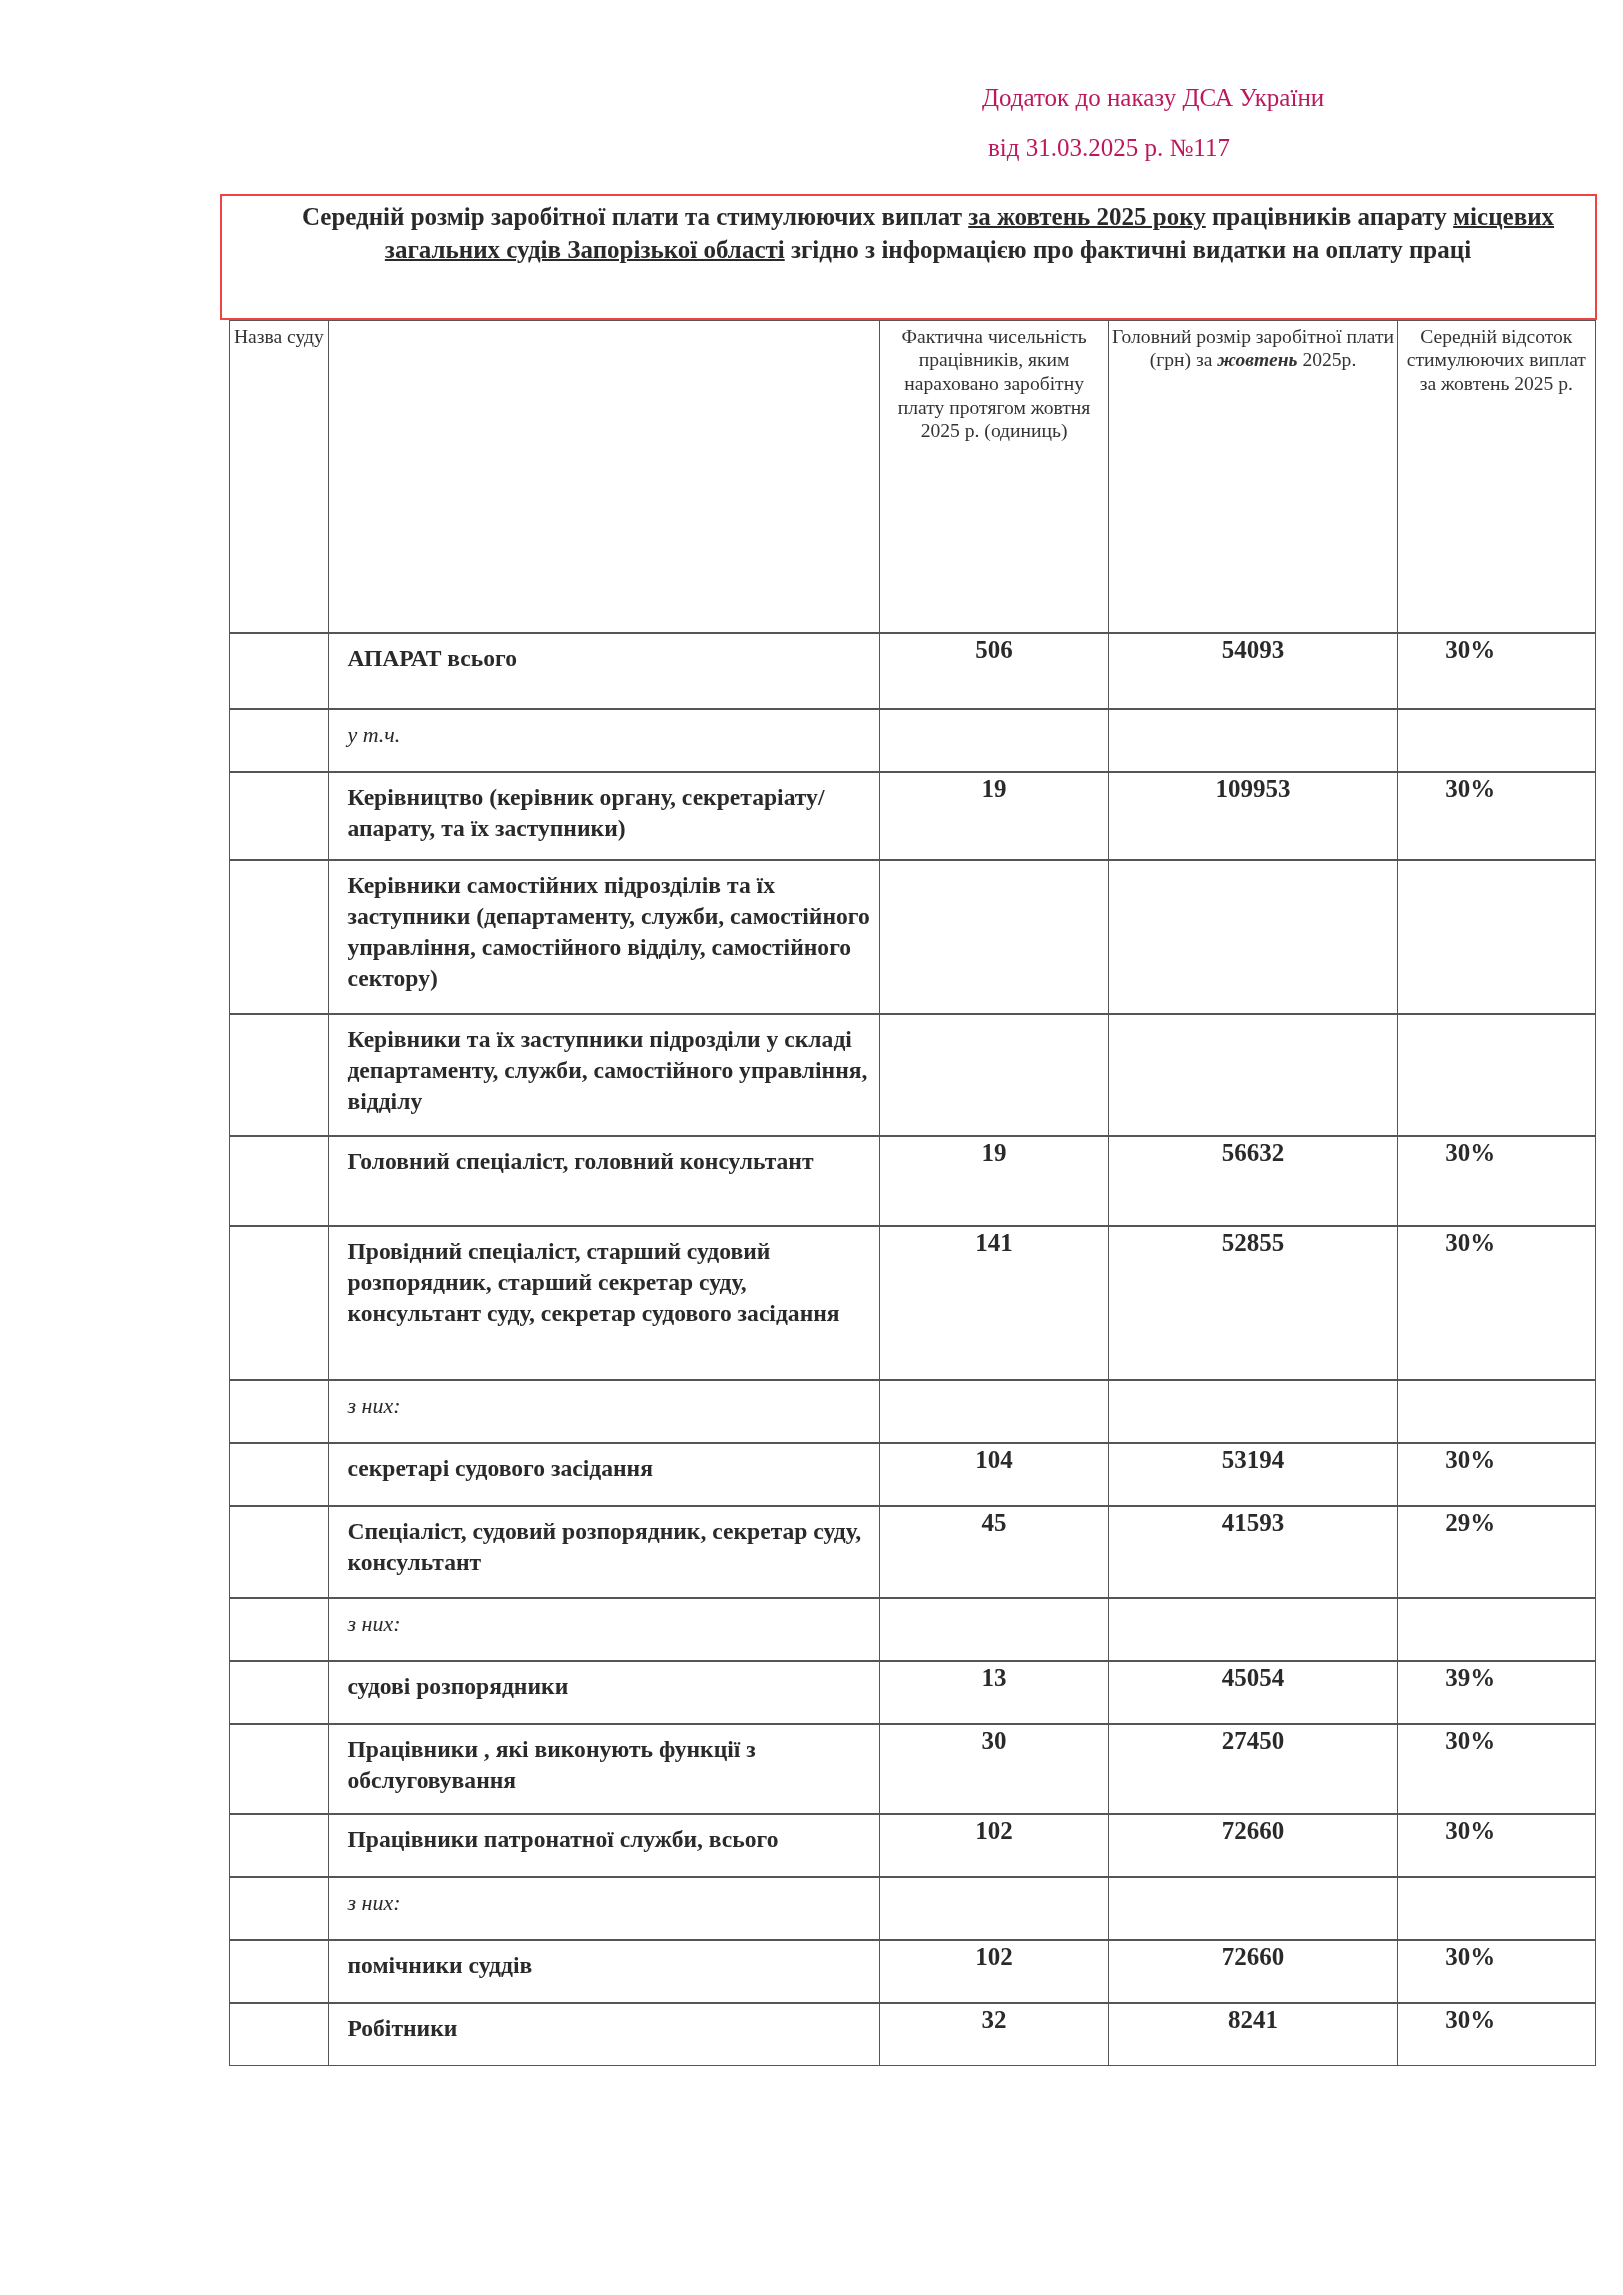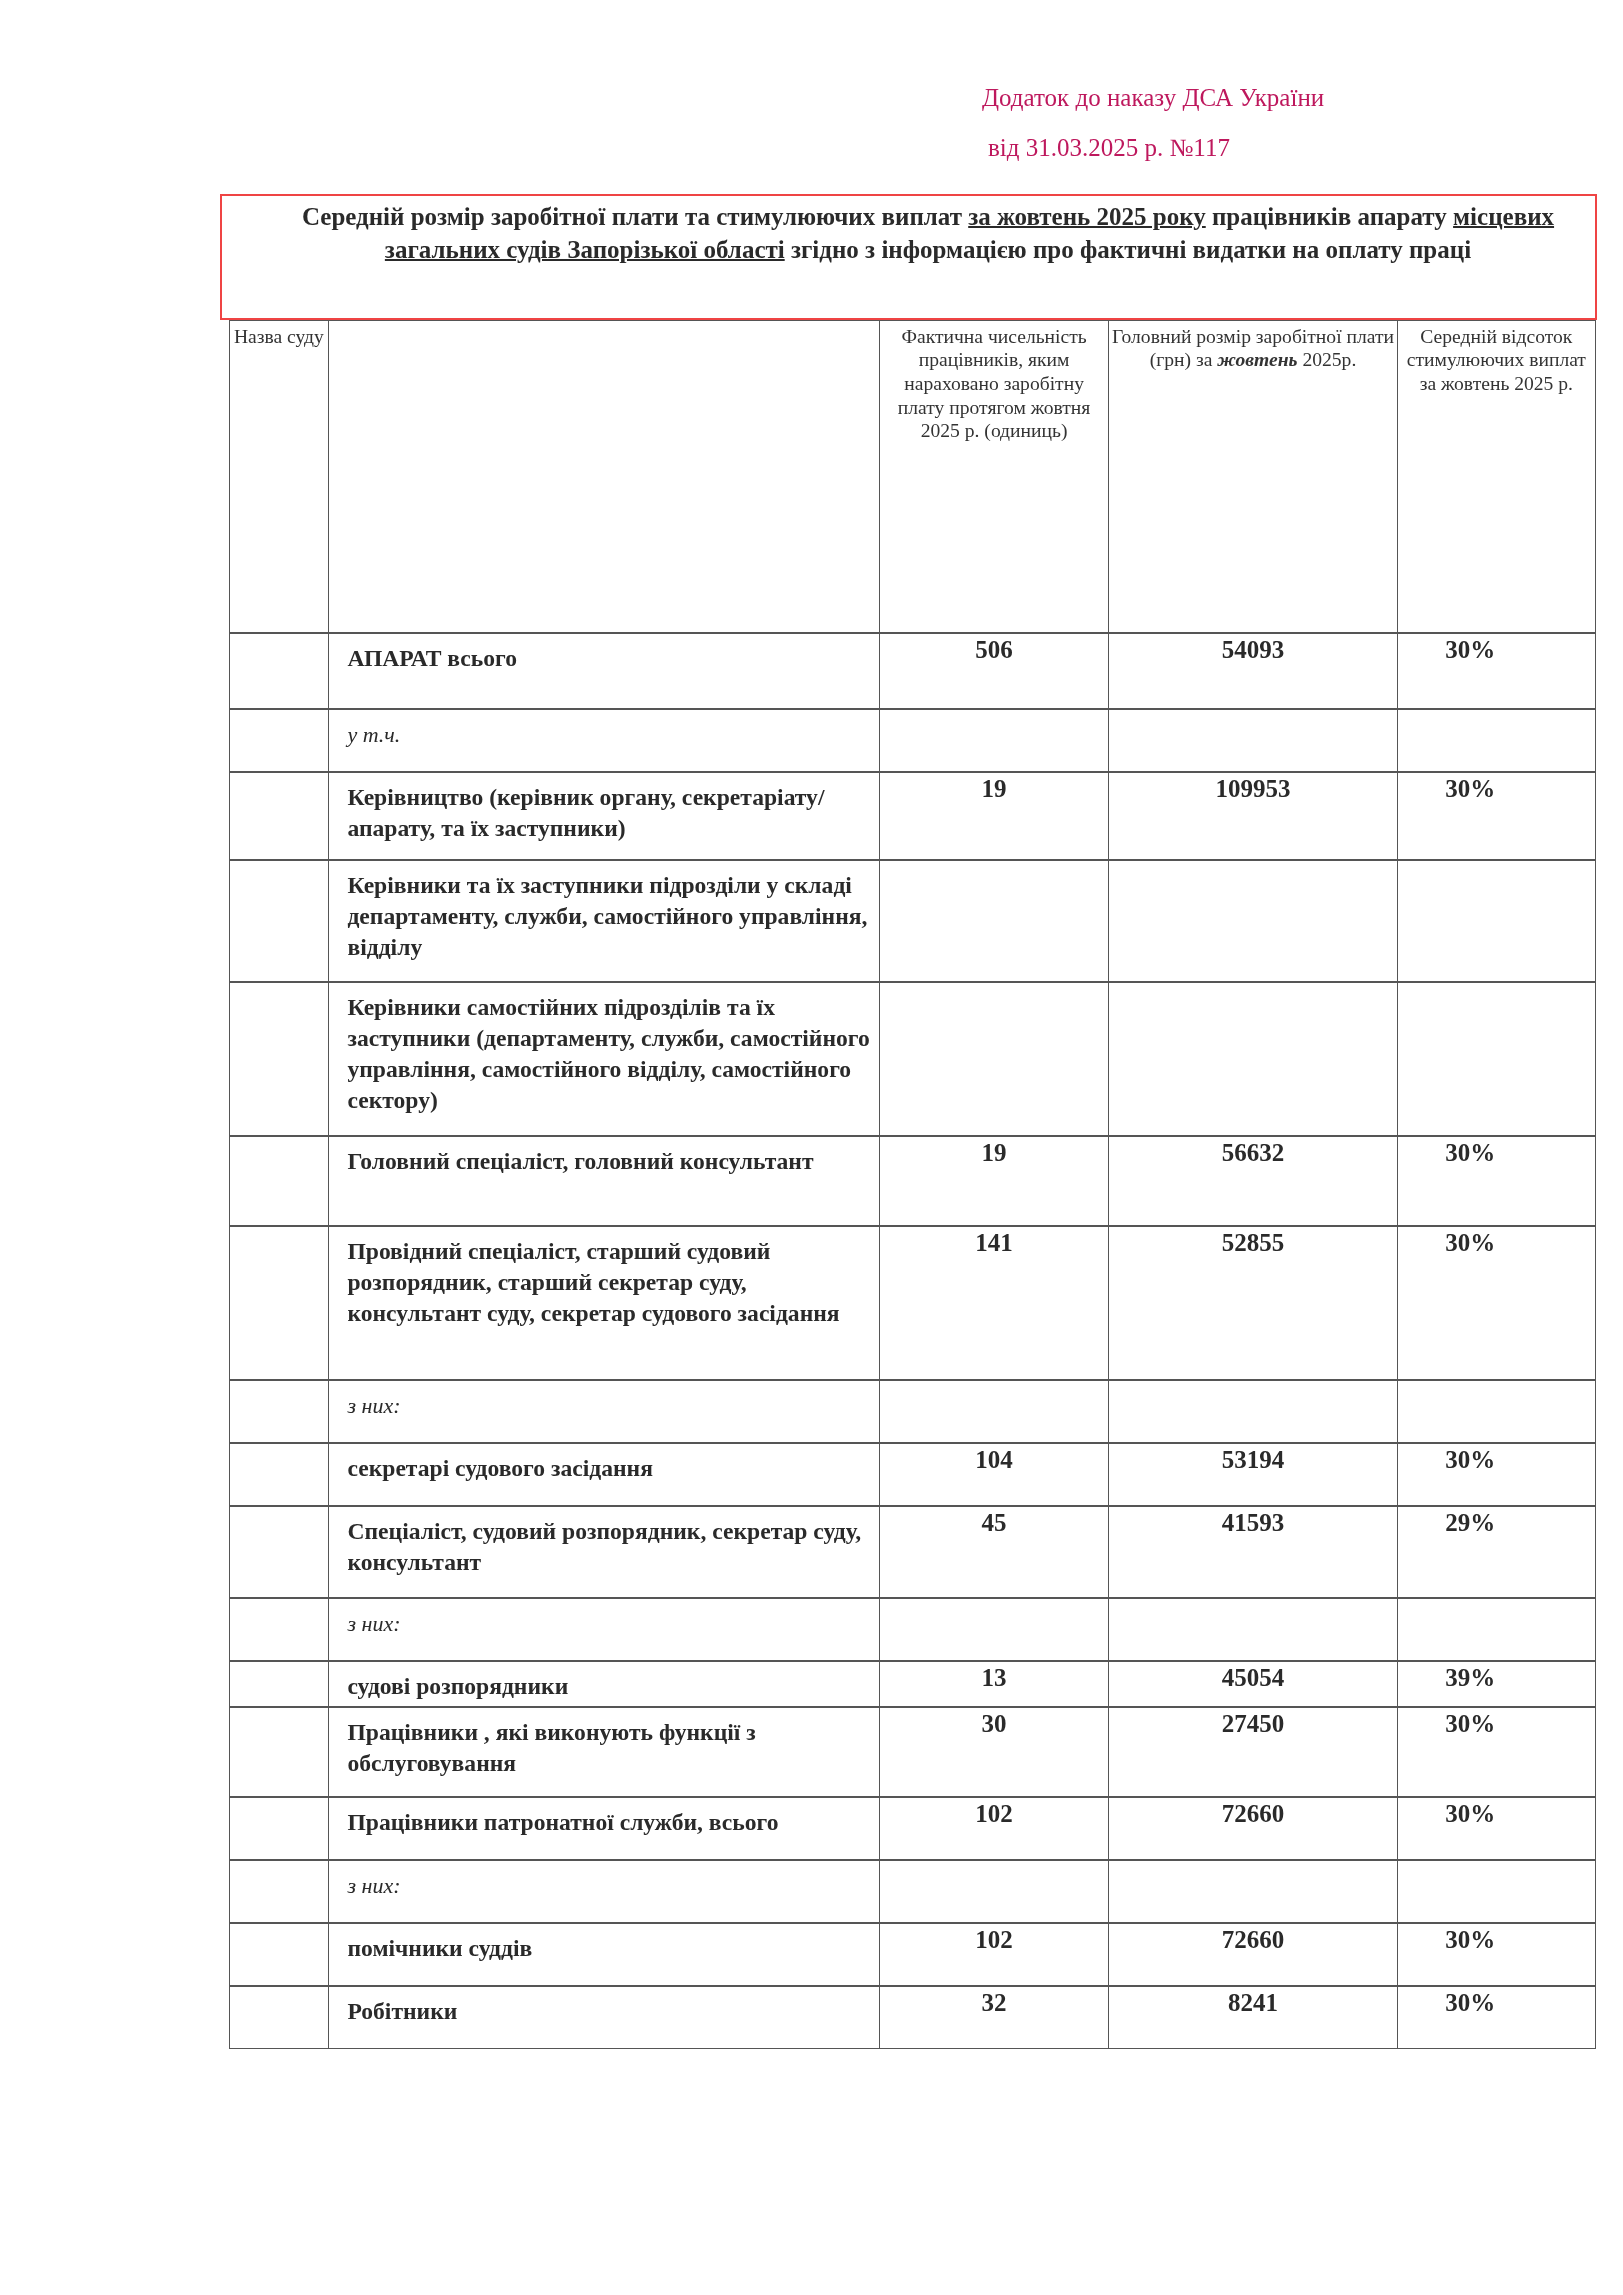--- a/index.html
+++ b/index.html
@@ -67,30 +67,30 @@
         <td class="num"></td>
         <td class="num pct"></td>
       </tr>
       <tr class="data" style="height: 88px;">
         <td class=""></td>
         <td class="lbl">Керівництво (керівник органу, секретаріату/апарату, та їх заступники)</td>
         <td class="num">19</td>
         <td class="num">109953</td>
         <td class="num pct">30%</td>
       </tr>
-      <tr class="data" style="height: 122px;">
+      <tr class="data" style="height: 154px;">
         <td class=""></td>
-        <td class="lbl">Керівники  та їх заступники підрозділи у складі департаменту, служби, самостійного управління, відділу</td>
+        <td class="lbl">Керівники самостійних підрозділів та їх заступники (департаменту, служби, самостійного управління, самостійного відділу, самостійного сектору)</td>
         <td class="num"></td>
         <td class="num"></td>
         <td class="num pct"></td>
       </tr>
-      <tr class="data" style="height: 154px;">
+      <tr class="data" style="height: 122px;">
         <td class=""></td>
-        <td class="lbl">Керівники самостійних підрозділів та їх заступники (департаменту, служби, самостійного управління, самостійного відділу, самостійного сектору)</td>
+        <td class="lbl">Керівники  та їх заступники підрозділи у складі департаменту, служби, самостійного управління, відділу</td>
         <td class="num"></td>
         <td class="num"></td>
         <td class="num pct"></td>
       </tr>
       <tr class="data" style="height: 90px;">
         <td class=""></td>
         <td class="lbl">Головний спеціаліст, головний консультант</td>
         <td class="num">19</td>
         <td class="num">56632</td>
         <td class="num pct">30%</td>
@@ -123,21 +123,21 @@
         <td class="num">41593</td>
         <td class="num pct">29%</td>
       </tr>
       <tr class="data" style="height: 63px;">
         <td class=""></td>
         <td class="lbl it">з них:</td>
         <td class="num"></td>
         <td class="num"></td>
         <td class="num pct"></td>
       </tr>
-      <tr class="data" style="height: 46px;">
+      <tr class="data" style="height: 63px;">
         <td class=""></td>
         <td class="lbl">судові розпорядники</td>
         <td class="num">13</td>
         <td class="num">45054</td>
         <td class="num pct">39%</td>
       </tr>
       <tr class="data" style="height: 90px;">
         <td class=""></td>
         <td class="lbl">Працівники , які виконують функції з обслуговування</td>
         <td class="num">30</td>

